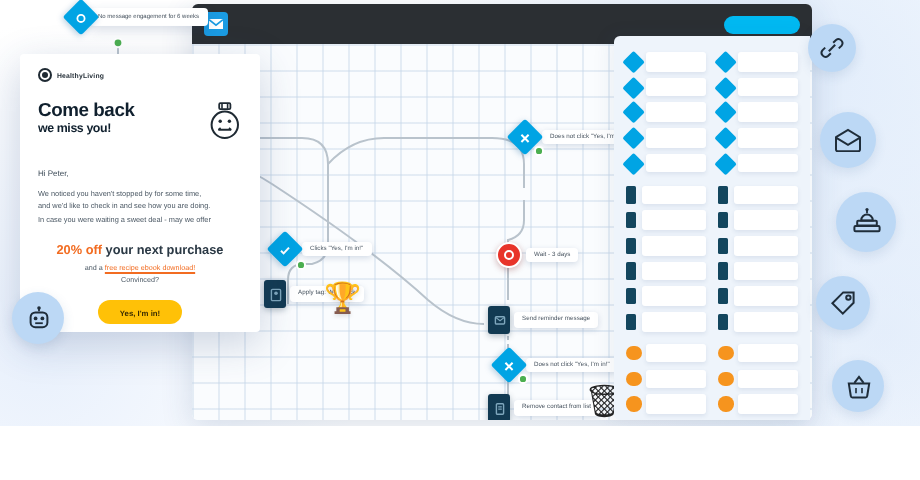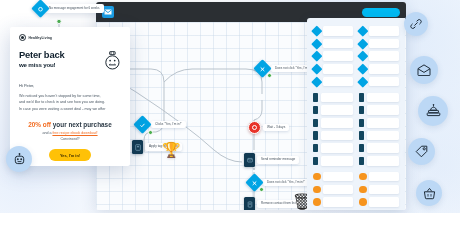--- a/index.html
+++ b/index.html
@@ -443,21 +443,21 @@
   <div class="email-card">
     <div class="brand">
       <span class="brand-mark">
           <i></i>
         </span>
       <span class="brand-name">HealthyLiving</span>
     </div>
 
     <div class="card-top">
       <div class="headline">
-        <span>Peter back</span>
+        <span>Come back</span>
         <span class="sub">we miss you!</span>
       </div>
       <div class="face">
         <svg width="17" height="19" viewBox="0 0 17 19">
           <rect x="5.6" y="0.6" width="5.6" height="3" rx=".6" fill="none" stroke="#1f2a33" stroke-width=".9"></rect>
           <path d="M7 .8V3.4M9.8 .8V3.4" stroke="#1f2a33" stroke-width=".8"></path>
           <circle cx="8.4" cy="11.4" r="6.6" fill="none" stroke="#1f2a33" stroke-width="1"></circle>
           <circle cx="6.1" cy="9.6" r=".85" fill="#1f2a33"></circle>
           <circle cx="10.7" cy="9.6" r=".85" fill="#1f2a33"></circle>
           <path d="M5.2 13.9h6.4" stroke="#1f2a33" stroke-width="1"></path>

